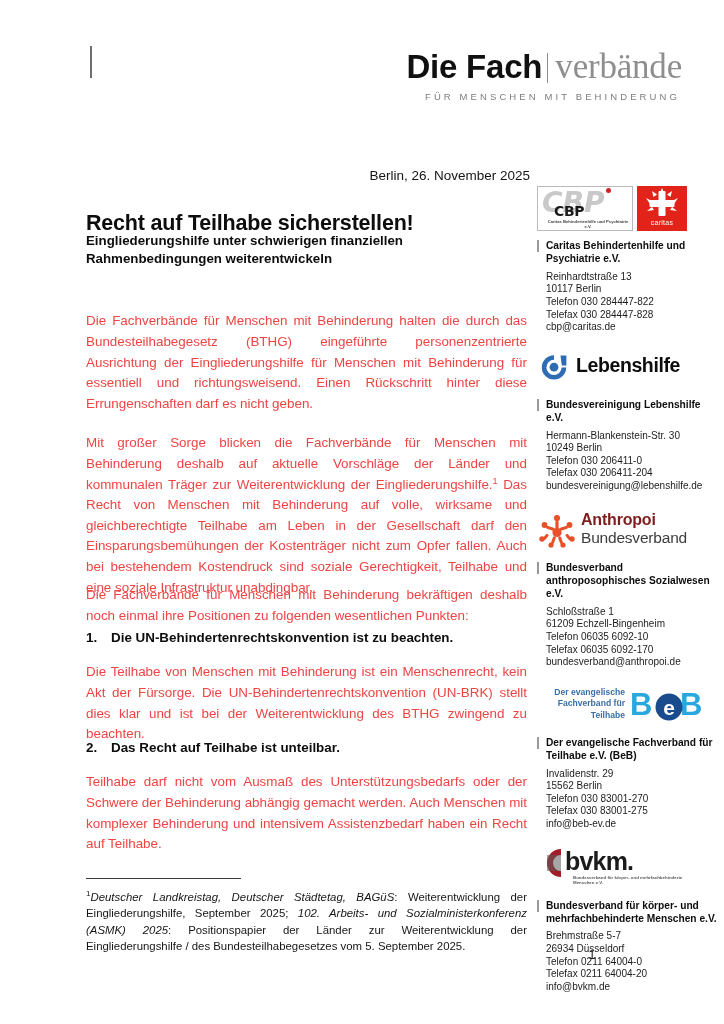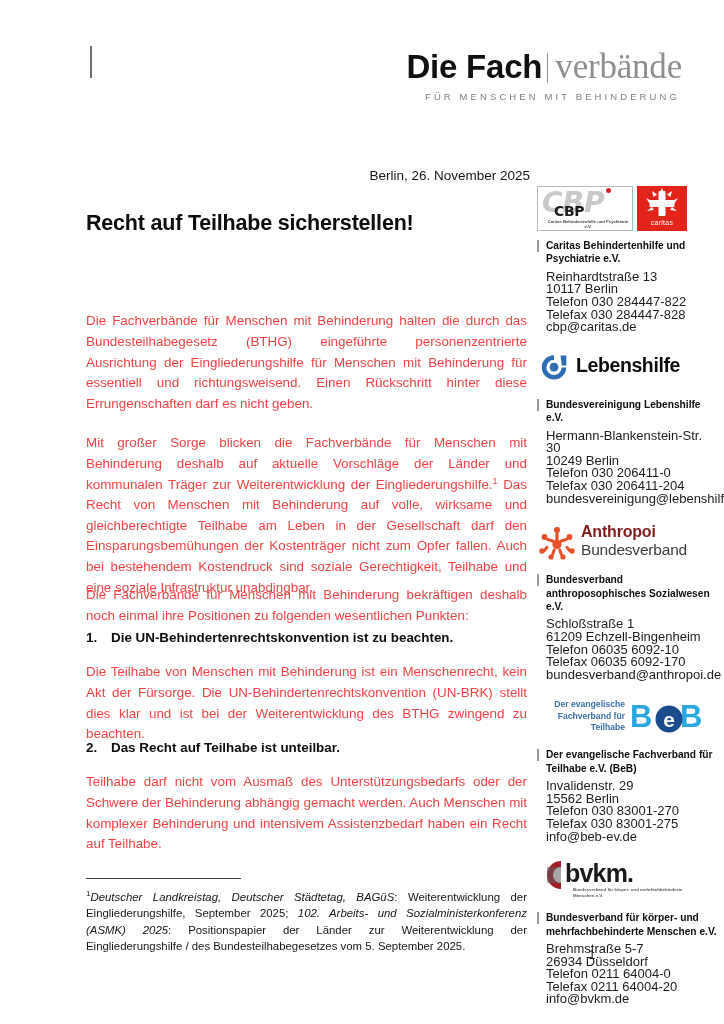--- a/index.html
+++ b/index.html
@@ -93,21 +93,21 @@
   .org-logo{position:relative;height:46px;margin-bottom:7px;}
   .org-name{
     position:relative;
     font-size:10.2px;font-weight:bold;line-height:13.4px;
     color:#0d0d0d;padding-left:9px;margin-bottom:5px;
   }
   .org-name::before{
     content:"";position:absolute;left:0;top:1px;width:2px;height:12px;background:#9a9a9a;
   }
   .org-addr{
-    font-size:13px;line-height:12.6px;color:#1c1c1c;padding-left:9px;
+    font-size:10px;line-height:12.6px;color:#1c1c1c;padding-left:9px;
   }
 
   
   .cbp-wrap{position:relative;width:160px;height:47px;}
   .cbp-box{
     position:absolute;left:0;top:0;width:96px;height:45px;
     border:1px solid #b9b9b9;background:#fff;box-sizing:border-box;
   }
   .cbp-ghost{
     position:absolute;left:4px;top:-1px;font-size:28px;font-weight:bold;
@@ -177,20 +177,21 @@
       <div class="mast-line1">
         <span class="mast-bold">Die Fach</span><span class="mast-sep"></span><span class="mast-light">verbände</span>
       </div>
       <div class="mast-line2">FÜR MENSCHEN MIT BEHINDERUNG</div>
     </div>
   </div>
 
   <div class="dateline">Berlin, 26. November 2025</div>
 
   <h1 class="h1">Recht auf Teilhabe sicherstellen!</h1>
+  <div class="h2">Eingliederungshilfe unter schwierigen finanziellen Rahmenbedingungen weiterentwickeln</div>
 
   <p class="body-block p1">Die Fachverbände für Menschen mit Behinderung halten die durch das Bundesteilhabegesetz (BTHG) eingeführte personenzentrierte Ausrichtung der Eingliederungshilfe für Menschen mit Behinderung für essentiell und richtungsweisend. Einen Rückschritt hinter diese Errungenschaften darf es nicht geben.</p>
 
   <p class="body-block p2"><span>Mit großer Sorge blicken die Fachverbände für Menschen mit Behinderung deshalb auf aktuelle Vorschläge der Länder und kommunalen Träger zur Weiterentwicklung der Eingliederungshilfe.</span><span class="sup">1</span><span> Das Recht von Menschen mit Behinderung auf volle, wirksame und gleichberechtigte Teilhabe am Leben in der Gesellschaft darf den Einsparungsbemühungen der Kostenträger nicht zum Opfer fallen. Auch bei bestehendem Kostendruck sind soziale Gerechtigkeit, Teilhabe und eine soziale Infrastruktur unabdingbar.</span></p>
 
   <p class="body-block p3">Die Fachverbände für Menschen mit Behinderung bekräftigen deshalb noch einmal ihre Positionen zu folgenden wesentlichen Punkten:</p>
 
   <div class="pt-head pt1-h"><span class="num">1.</span><span>Die UN-Behindertenrechtskonvention ist zu beachten.</span></div>
   <p class="body-block pt1-b">Die Teilhabe von Menschen mit Behinderung ist ein Menschenrecht, kein Akt der Fürsorge. Die UN-Behindertenrechtskonvention (UN-BRK) stellt dies klar und ist bei der Weiterentwicklung des BTHG zwingend zu beachten.</p>
 

